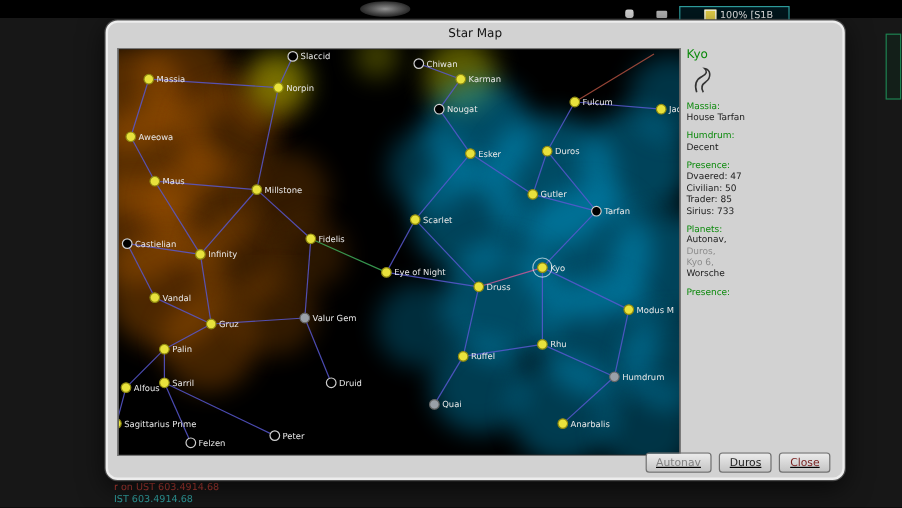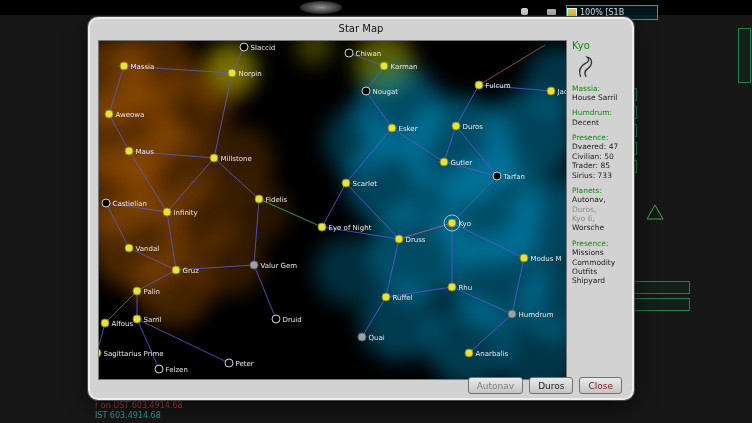--- a/index.html
+++ b/index.html
@@ -8,49 +8,49 @@
     background:#121212;font-family:"DejaVu Sans",sans-serif;
   }
   .screen{position:absolute;inset:0;background:#171717;}
   .topbar{position:absolute;top:0;left:0;right:0;height:15px;background:#000;}
   .ship-sprite{position:absolute;left:300px;top:1px;width:42px;height:13px;border-radius:50%;
     background:radial-gradient(ellipse at 50% 50%, #9a9a9a 0%, #5a5a5a 40%, #242424 75%, rgba(0,0,0,0) 100%);}
   .hud-icon-a{position:absolute;left:521px;top:8px;width:7px;height:7px;background:#d8d8d8;border-radius:2px;}
   .hud-icon-b{position:absolute;left:547px;top:9px;width:9px;height:6px;background:#b8b8b8;border-radius:1px;}
   .shield-meter{position:absolute;left:566px;top:5px;width:92px;height:15px;box-sizing:border-box;
     border:1px solid #2fa0a0;background:rgba(0,42,52,.55);color:#e8e8e8;font-size:8px;
-    display:flex;align-items:center;gap:3px;padding-left:0;}
+    display:flex;align-items:center;gap:3px;padding-left:20px;}
   .batt-icon{width:8px;height:8px;background:#e8d44a;border:1px solid #fff;display:inline-block;}
   .hud-square{position:absolute;left:624px;width:13px;height:13px;box-sizing:border-box;
     border:1px solid #1e8050;background:rgba(10,50,30,.35);}
   .hud-tri{position:absolute;left:646px;top:204px;}
   .hud-rect{position:absolute;box-sizing:border-box;border:1px solid #1e8050;background:rgba(10,50,30,.3);}
   .hud-rect.r1{left:618px;top:281px;width:72px;height:13px;}
   .hud-rect.r2{left:618px;top:298px;width:72px;height:13px;}
   .hud-rect.r3{left:738px;top:28px;width:13px;height:55px;}
   .date1{position:absolute;left:95px;top:401px;color:#c04038;font-size:8px;}
   .date2{position:absolute;left:95px;top:411px;color:#30a0a0;font-size:8px;}
 
-  .dialog{position:absolute;left:88px;top:17px;width:546px;height:383px;box-sizing:border-box;
+  .dialog{position:absolute;left:88px;top:17px;width:616px;height:383px;box-sizing:border-box;
     background:#d2d2d2;border:2px solid #ededed;border-radius:10px;
     box-shadow:0 0 0 1px #4a4a4a, 0 6px 22px rgba(0,0,0,.65);}
   .dialog-title{position:absolute;top:4px;left:0;right:0;text-align:center;color:#111;font-size:10px;}
   .map-area{position:absolute;left:8px;top:21px;width:467px;height:338px;background:#000;
     border:1px solid #777;box-sizing:content-box;overflow:hidden;}
   #starmap-svg{display:block;width:467px;height:338px;}
   #starmap-svg text{font-family:"DejaVu Sans",sans-serif;}
 
   .info-panel{position:absolute;left:482px;top:21px;width:58px;bottom:40px;font-size:7.5px;color:#1c1c1c;line-height:1.25;}
   .sys-name{color:#0c8a0c;font-size:10px;}
   .faction-glyph{display:block;margin:3px 0 2px 4px;}
   .sec{color:#0c8a0c;margin-top:6px;}
   .val{color:#1c1c1c;}
   .val.muted{color:#8c8c8c;}
 
-  .btn-row{position:absolute;right:10px;bottom:4px;display:flex;gap:6px;}
+  .btn-row{position:absolute;right:10px;bottom:4px;display:flex;gap:6px;text-decoration:underline;}
   .btn{min-width:40px;height:17px;font-size:9px;font-family:"DejaVu Sans",sans-serif;color:#222;
     background:linear-gradient(#ebebeb,#c4c4c4);border:1px solid #707070;border-radius:3px;padding:0 8px;}
   .btn-autonav{color:#808080;}
   .btn-close{color:#7a2020;}
 </style>
 </head>
 <body>
 
 <div class="screen">
   <div class="topbar">
@@ -323,44 +323,38 @@
           </g>
         </svg>
     </div>
 
     <div class="info-panel">
       <div class="sys-name">Kyo</div>
       <svg class="faction-glyph" width="18" height="22" viewBox="0 0 16 20">
         <path d="M4 19 C2 13 4 9 8 7 C12 5 12 3 10 1 C15 2 15 8 11 11 C8 13 7 16 9 19" fill="none" stroke="#333" stroke-width="1.2"></path>
       </svg>
       <div class="sec">Massia:</div>
-      <div class="val">House Sarril</div>
+      <div class="val">House Tarfan</div>
       <div class="sec">Humdrum:</div>
       <div class="val">Decent</div>
       <div class="sec">Presence:</div>
       <div id="presence-list">
           <div class="val">Dvaered: 47</div>
           <div class="val">Civilian: 50</div>
           <div class="val">Trader: 85</div>
           <div class="val">Sirius: 733</div>
         </div>
       <div class="sec">Planets:</div>
       <div id="planets-list">
           <div class="val">Autonav,</div>
           <div class="val muted">Duros,</div>
           <div class="val muted">Kyo 6,</div>
           <div class="val">Worsche</div>
         </div>
       <div class="sec">Presence:</div>
-      <div id="services-list">
-          <div class="val">Missions</div>
-          <div class="val">Commodity</div>
-          <div class="val">Outfits</div>
-          <div class="val">Shipyard</div>
-        </div>
     </div>
 
     <div class="btn-row">
       <button class="btn btn-autonav">Autonav</button>
       <button class="btn">Duros</button>
       <button class="btn btn-close">Close</button>
     </div>
   </div>
 </div>
 

